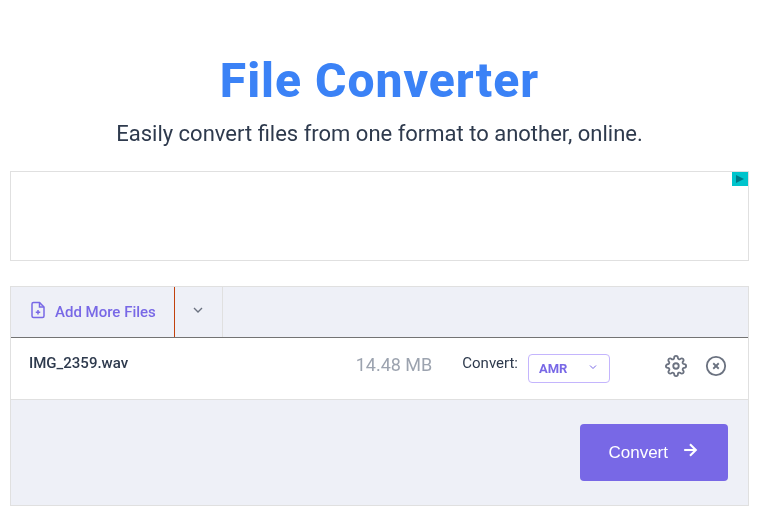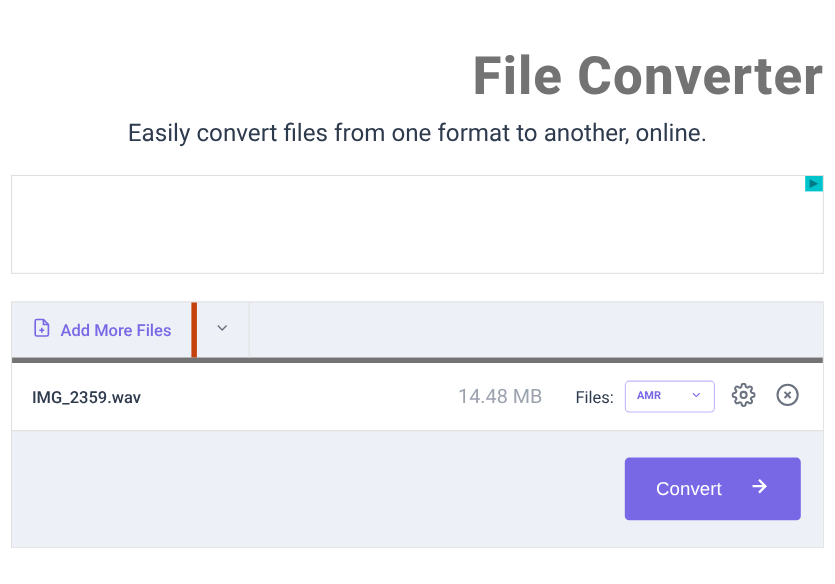--- a/index.html
+++ b/index.html
@@ -9,23 +9,23 @@
       width: 759px;
       height: 531px;
       overflow: hidden;
     }
     .container {
       padding: 0 10px;
     }
     .page-title {
       font-size: 48px;
       font-weight: 800;
-      color: #737373;
-      text-align: right;
-      margin-top: 40px;
+      color: #3b82f6;
+      text-align: center;
+      margin-top: 52px;
       letter-spacing: 1px;
     }
     .subtitle {
       font-size: 22px;
       color: #2e3a4d;
       text-align: center;
       margin-top: 12px;
       margin-bottom: 25px;
     }
     .ad-box {
@@ -61,21 +61,21 @@
       border-top: 1px solid #e0e0e0;
     }
     .add-files-btn {
       display: flex;
       align-items: center;
       gap: 8px;
       padding: 14px 18px;
       color: #7868e6;
       font-size: 15px;
       font-weight: 500;
-      border-right: 5px solid #c2410c;
+      border-right: 1px solid #c2410c;
       cursor: pointer;
     }
     .add-files-btn svg {
       width: 18px;
       height: 18px;
       stroke: #7868e6;
       fill: none;
       stroke-width: 2;
     }
     .dropdown-btn {
@@ -88,24 +88,23 @@
     }
     .dropdown-btn svg {
       width: 16px;
       height: 16px;
       stroke: #6b7280;
       fill: none;
       stroke-width: 2;
     }
     .file-row {
       display: flex;
-      align-items: center;
       padding: 16px 18px;
       background: #ffffff;
-      border-top: 5px solid #737373;
+      border-top: 1px solid #737373;
     }
     .file-name {
       flex: 1;
       font-size: 15px;
       color: #2e3a4d;
       font-weight: 500;
     }
     .file-size {
       font-size: 18px;
       color: #9ca3af;
@@ -118,23 +117,24 @@
     }
     .format-select {
       display: flex;
       align-items: center;
       justify-content: space-between;
       border: 1px solid #c4b5fd;
       border-radius: 4px;
       padding: 6px 10px;
       width: 82px;
       color: #7868e6;
-      font-size: 10px;
+      font-size: 13px;
       font-weight: 700;
       cursor: pointer;
+      margin-right: 40px;
     }
     .format-select svg {
       width: 12px;
       height: 12px;
       stroke: #7868e6;
       fill: none;
       stroke-width: 2;
     }
     .icon-btn {
       display: flex;
@@ -155,21 +155,21 @@
     .footer {
       display: flex;
       justify-content: flex-end;
       padding: 24px 20px;
       background: #eef0f7;
       border-top: 1px solid #e0e0e0;
     }
     .convert-btn {
       display: flex;
       align-items: center;
-      gap: 24px;
+      gap: 12px;
       background: #7868e6;
       color: #ffffff;
       font-size: 17px;
       font-weight: 500;
       padding: 16px 28px;
       border: none;
       border-radius: 4px;
       cursor: pointer;
     }
     .convert-btn svg {
@@ -213,21 +213,21 @@
           <svg viewBox="0 0 24 24">
               <polyline points="6 9 12 15 18 9"></polyline>
             </svg>
         </span>
       </div>
     </div>
 
     <div class="file-row">
       <span class="file-name">IMG_2359.wav</span>
       <span class="file-size">14.48 MB</span>
-      <span class="output-label">Files:</span>
+      <span class="output-label">Convert:</span>
       <div class="format-select">
         <span>AMR</span>
         <span>
           <svg viewBox="0 0 24 24">
               <polyline points="6 9 12 15 18 9"></polyline>
             </svg>
         </span>
       </div>
       <div class="icon-btn">
         <span>

